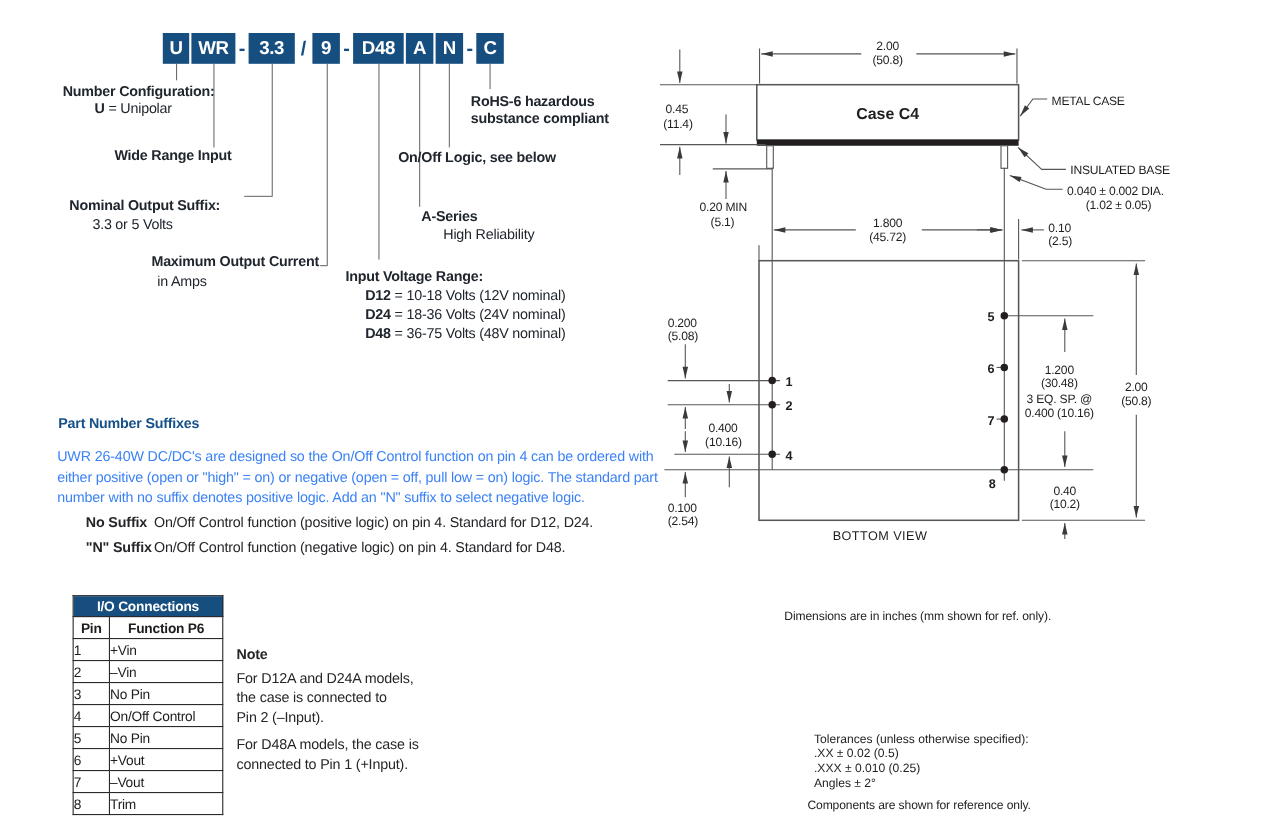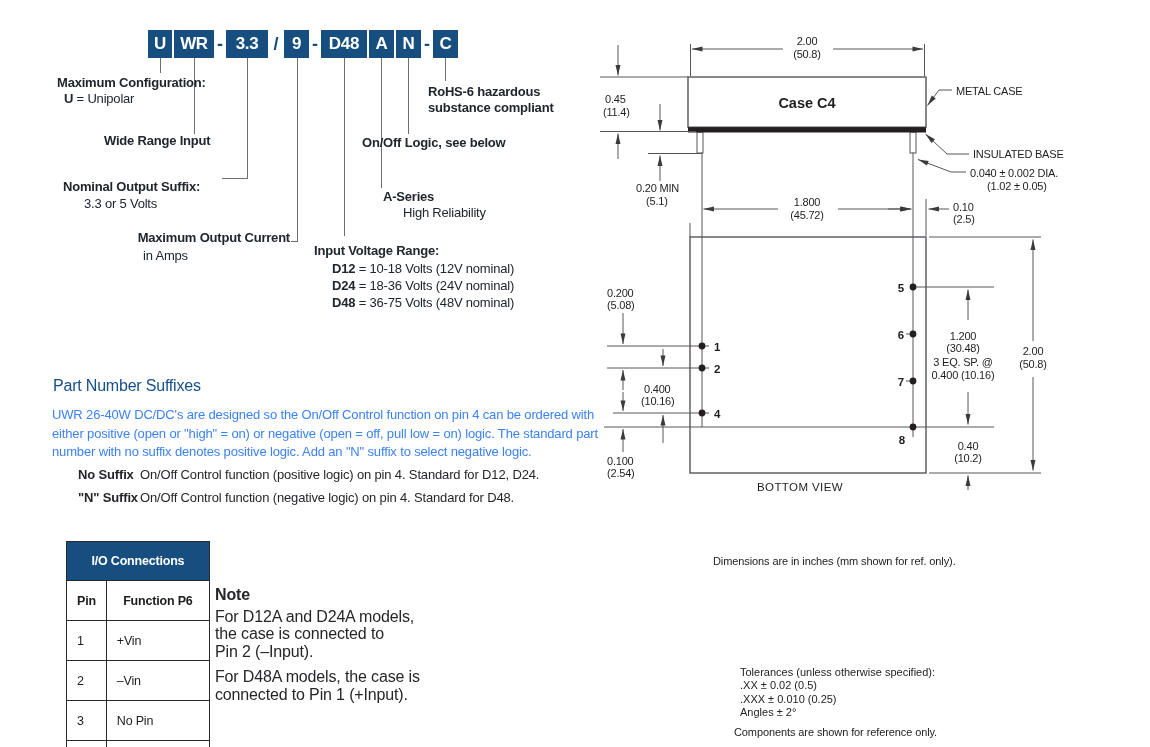--- a/index.html
+++ b/index.html
@@ -7,31 +7,31 @@
         font-family:"Liberation Sans", sans-serif;color:#1f2430;}
   
   .pn-seg{position:absolute;top:30px;height:28px;box-sizing:border-box;}
   .pn-box{background:#164e7f;color:#fff;font-weight:bold;font-size:17px;
           display:flex;align-items:center;justify-content:center;letter-spacing:-0.3px;}
   .pn-sep{color:#164e7f;font-weight:bold;font-size:18px;display:flex;align-items:center;justify-content:center;}
   .cl{position:absolute;background:#6d6e71;}
   .lbl{position:absolute;font-size:13px;line-height:14px;letter-spacing:-0.2px;white-space:nowrap;color:#20262e;}
   .lbl.b{font-weight:bold;}
   
-  .sec-title{position:absolute;left:53px;top:377px;font-size:16px;font-weight:normal;color:#15508a;letter-spacing:-0.2px;}
+  .sec-title{position:absolute;left:53px;top:377px;font-size:13px;font-weight:bold;color:#15508a;letter-spacing:-0.2px;}
   .body-copy{position:absolute;left:52px;top:406px;font-size:13px;line-height:18.6px;color:#3b82f6;letter-spacing:-0.15px;white-space:nowrap;}
   .suffix-item{position:absolute;left:63px;font-size:13px;letter-spacing:-0.15px;white-space:nowrap;color:#26262a;}
   .suffix-item .sl{display:inline-block;width:62px;font-weight:bold;margin-left:15px;}
   
   table.io{position:absolute;left:66px;top:541px;border-collapse:collapse;table-layout:fixed;
            font-size:12.5px;color:#1d1d1f;letter-spacing:-0.2px;}
-  table.io th,table.io td{border:1px solid #2a2a2c;padding:10px;height:19px;}
+  table.io th,table.io td{border:1px solid #2a2a2c;padding:0;height:19px;}
   table.io .ttl{background:#164e7f;color:#fff;font-weight:bold;font-size:12.5px;height:18px;}
   table.io .ch{font-weight:bold;}
-  .note-block{position:absolute;left:215px;font-size:16px;line-height:17.5px;letter-spacing:-0.15px;color:#26262a;white-space:nowrap;}
+  .note-block{position:absolute;left:215px;font-size:13px;line-height:17.5px;letter-spacing:-0.15px;color:#26262a;white-space:nowrap;}
   .note-title{font-weight:bold;}
   
   svg.draw{position:absolute;left:0;top:0;}
   svg.draw text{font-family:"Liberation Sans",sans-serif;font-size:11px;fill:#1e1e20;letter-spacing:-0.2px;}
   svg.draw text.big{font-size:14.5px;font-weight:bold;letter-spacing:0;}
   svg.draw text.pin{font-size:11.5px;font-weight:bold;}
   svg.draw text.cap{font-size:11.5px;letter-spacing:0.4px;}
   svg.draw line,svg.draw path.ld,svg.draw polyline{stroke:#55565a;stroke-width:1;fill:none;}
   
   .fnote{position:absolute;font-size:11px;letter-spacing:-0.1px;color:#232326;white-space:nowrap;}
@@ -63,22 +63,22 @@
     <div class="cl" style="left:194px;top:58px;width:1px;height:76px"></div>
     <div class="cl" style="left:247px;top:58px;width:1px;height:120px"></div>
     <div class="cl" style="left:222px;top:178px;width:26px;height:1px"></div>
     <div class="cl" style="left:297px;top:58px;width:1px;height:183px"></div>
     <div class="cl" style="left:291px;top:241px;width:7px;height:1px"></div>
     <div class="cl" style="left:344px;top:58px;width:1px;height:178px"></div>
     <div class="cl" style="left:381px;top:58px;width:1px;height:130px"></div>
     <div class="cl" style="left:408px;top:58px;width:1px;height:76px"></div>
     <div class="cl" style="left:445px;top:58px;width:1px;height:23px"></div>
 
-    <div class="lbl b" style="left:57px;top:76px">Maximum Configuration:</div>
-    <div class="lbl" style="left:64px;top:92px"><b>U</b><span> = Unipolar</span></div>
+    <div class="lbl b" style="left:57px;top:76px">Number Configuration:</div>
+    <div class="lbl" style="left:86px;top:92px"><b>U</b><span> = Unipolar</span></div>
     <div class="lbl b" style="left:104px;top:134px">Wide Range Input</div>
     <div class="lbl b" style="left:63px;top:180px">Nominal Output Suffix:</div>
     <div class="lbl" style="left:84px;top:197px">3.3 or 5 Volts</div>
     <div class="lbl b" style="left:120px;top:231px;width:170px;text-align:right">Maximum Output Current</div>
     <div class="lbl" style="left:143px;top:249px">in Amps</div>
     <div class="lbl b" style="left:314px;top:244px">Input Voltage Range:</div>
     <div class="lbl" style="left:332px;top:262px"><b>D12</b><span> = 10-18 Volts (12V nominal)</span></div>
     <div class="lbl" style="left:332px;top:279px"><b>D24</b><span> = 18-36 Volts (24V nominal)</span></div>
     <div class="lbl" style="left:332px;top:296px"><b>D48</b><span> = 36-75 Volts (48V nominal)</span></div>
     <div class="lbl b" style="left:383px;top:190px">A-Series</div>

